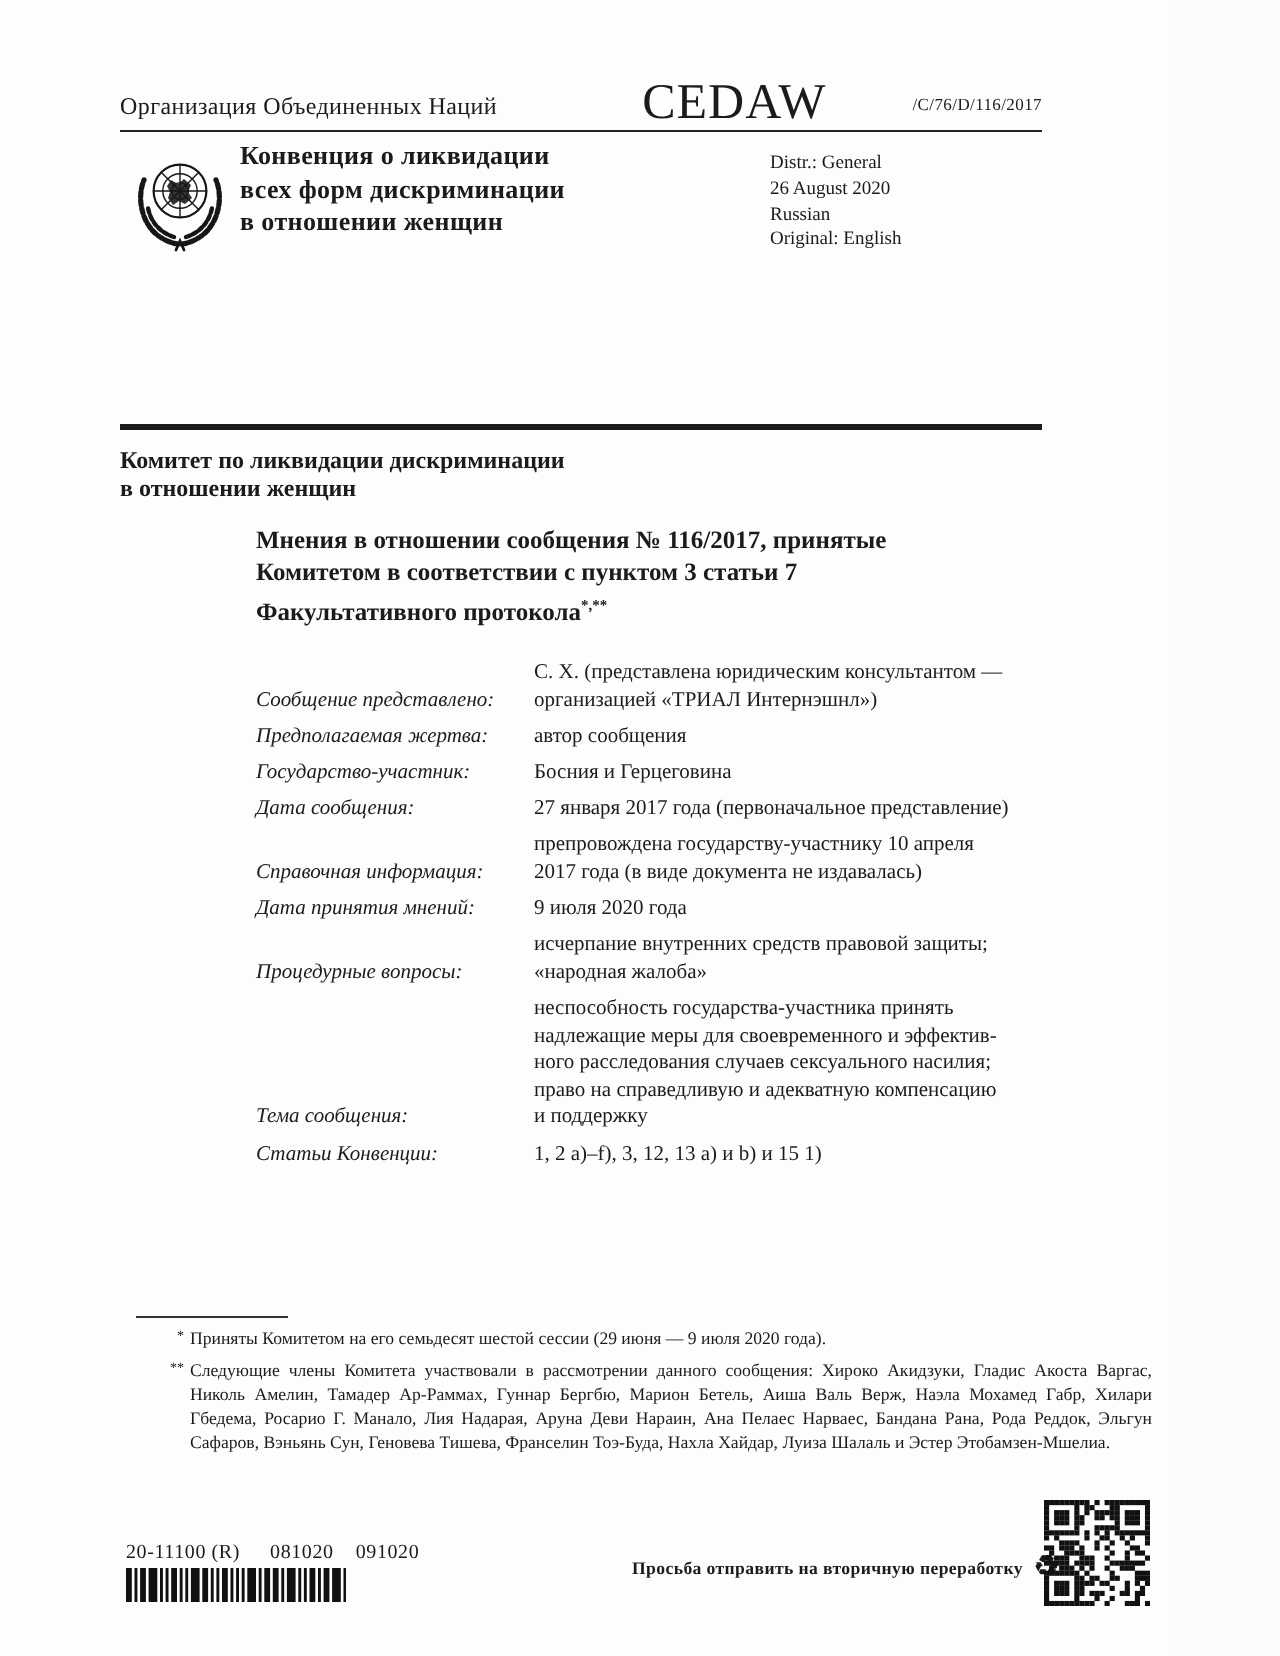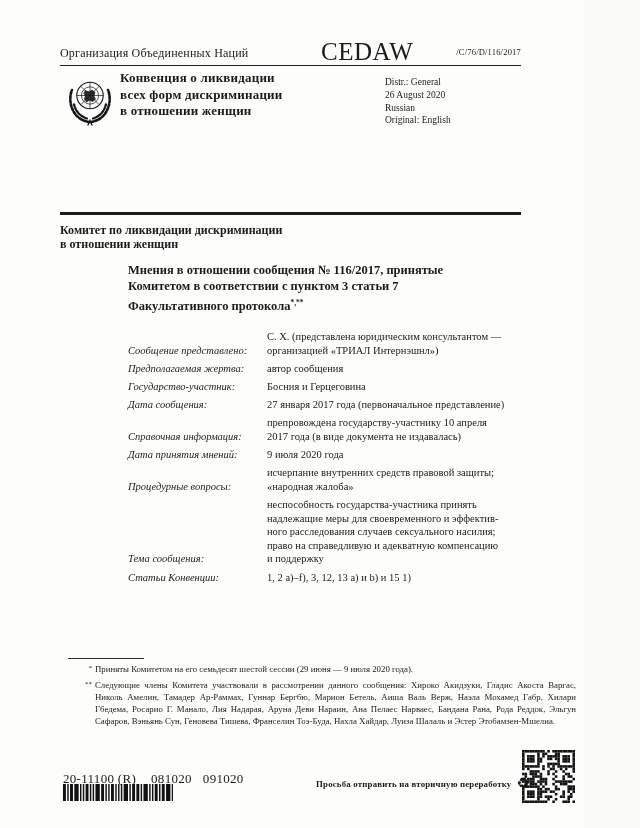--- a/index.html
+++ b/index.html
@@ -37,21 +37,21 @@
   .meta-label{display:inline-block;width:139px;flex:0 0 139px;font-style:italic;}
   .meta-value{display:inline-block;width:305px;}
 
   
   .fn-sep{position:absolute;left:68px;top:658px;width:76px;border-top:1px solid #333;}
   .footnotes{position:absolute;left:95px;top:663px;width:481px;font-size:8.8px;line-height:12.2px;text-align:justify;}
   .footnote{position:relative;margin-bottom:3.5px;}
   .fn-marker{position:absolute;left:-16px;top:-1px;width:13px;text-align:right;font-size:7px;}
 
   
-  .job-line{position:absolute;left:63px;top:771px;font-size:13px;letter-spacing:.3px;}
+  .job-line{position:absolute;left:63px;top:771px;font-size:10px;letter-spacing:.3px;}
   .job-line span{margin-right:0;}
   .job-sp1{display:inline-block;width:15px;}
   .job-sp2{display:inline-block;width:11px;}
   .barcode{position:absolute;left:63px;top:784px;}
   .recycle-row{position:absolute;left:273px;top:776px;display:flex;align-items:center;}
   .recycle-text{font-size:8.8px;font-weight:bold;letter-spacing:.2px;padding-left:43px;}
   .recycle-icon{font-family:"DejaVu Sans",sans-serif;font-size:15px;margin-left:5px;line-height:1;}
   .qr{position:absolute;left:522px;top:750px;}
 </style>
 </head>

